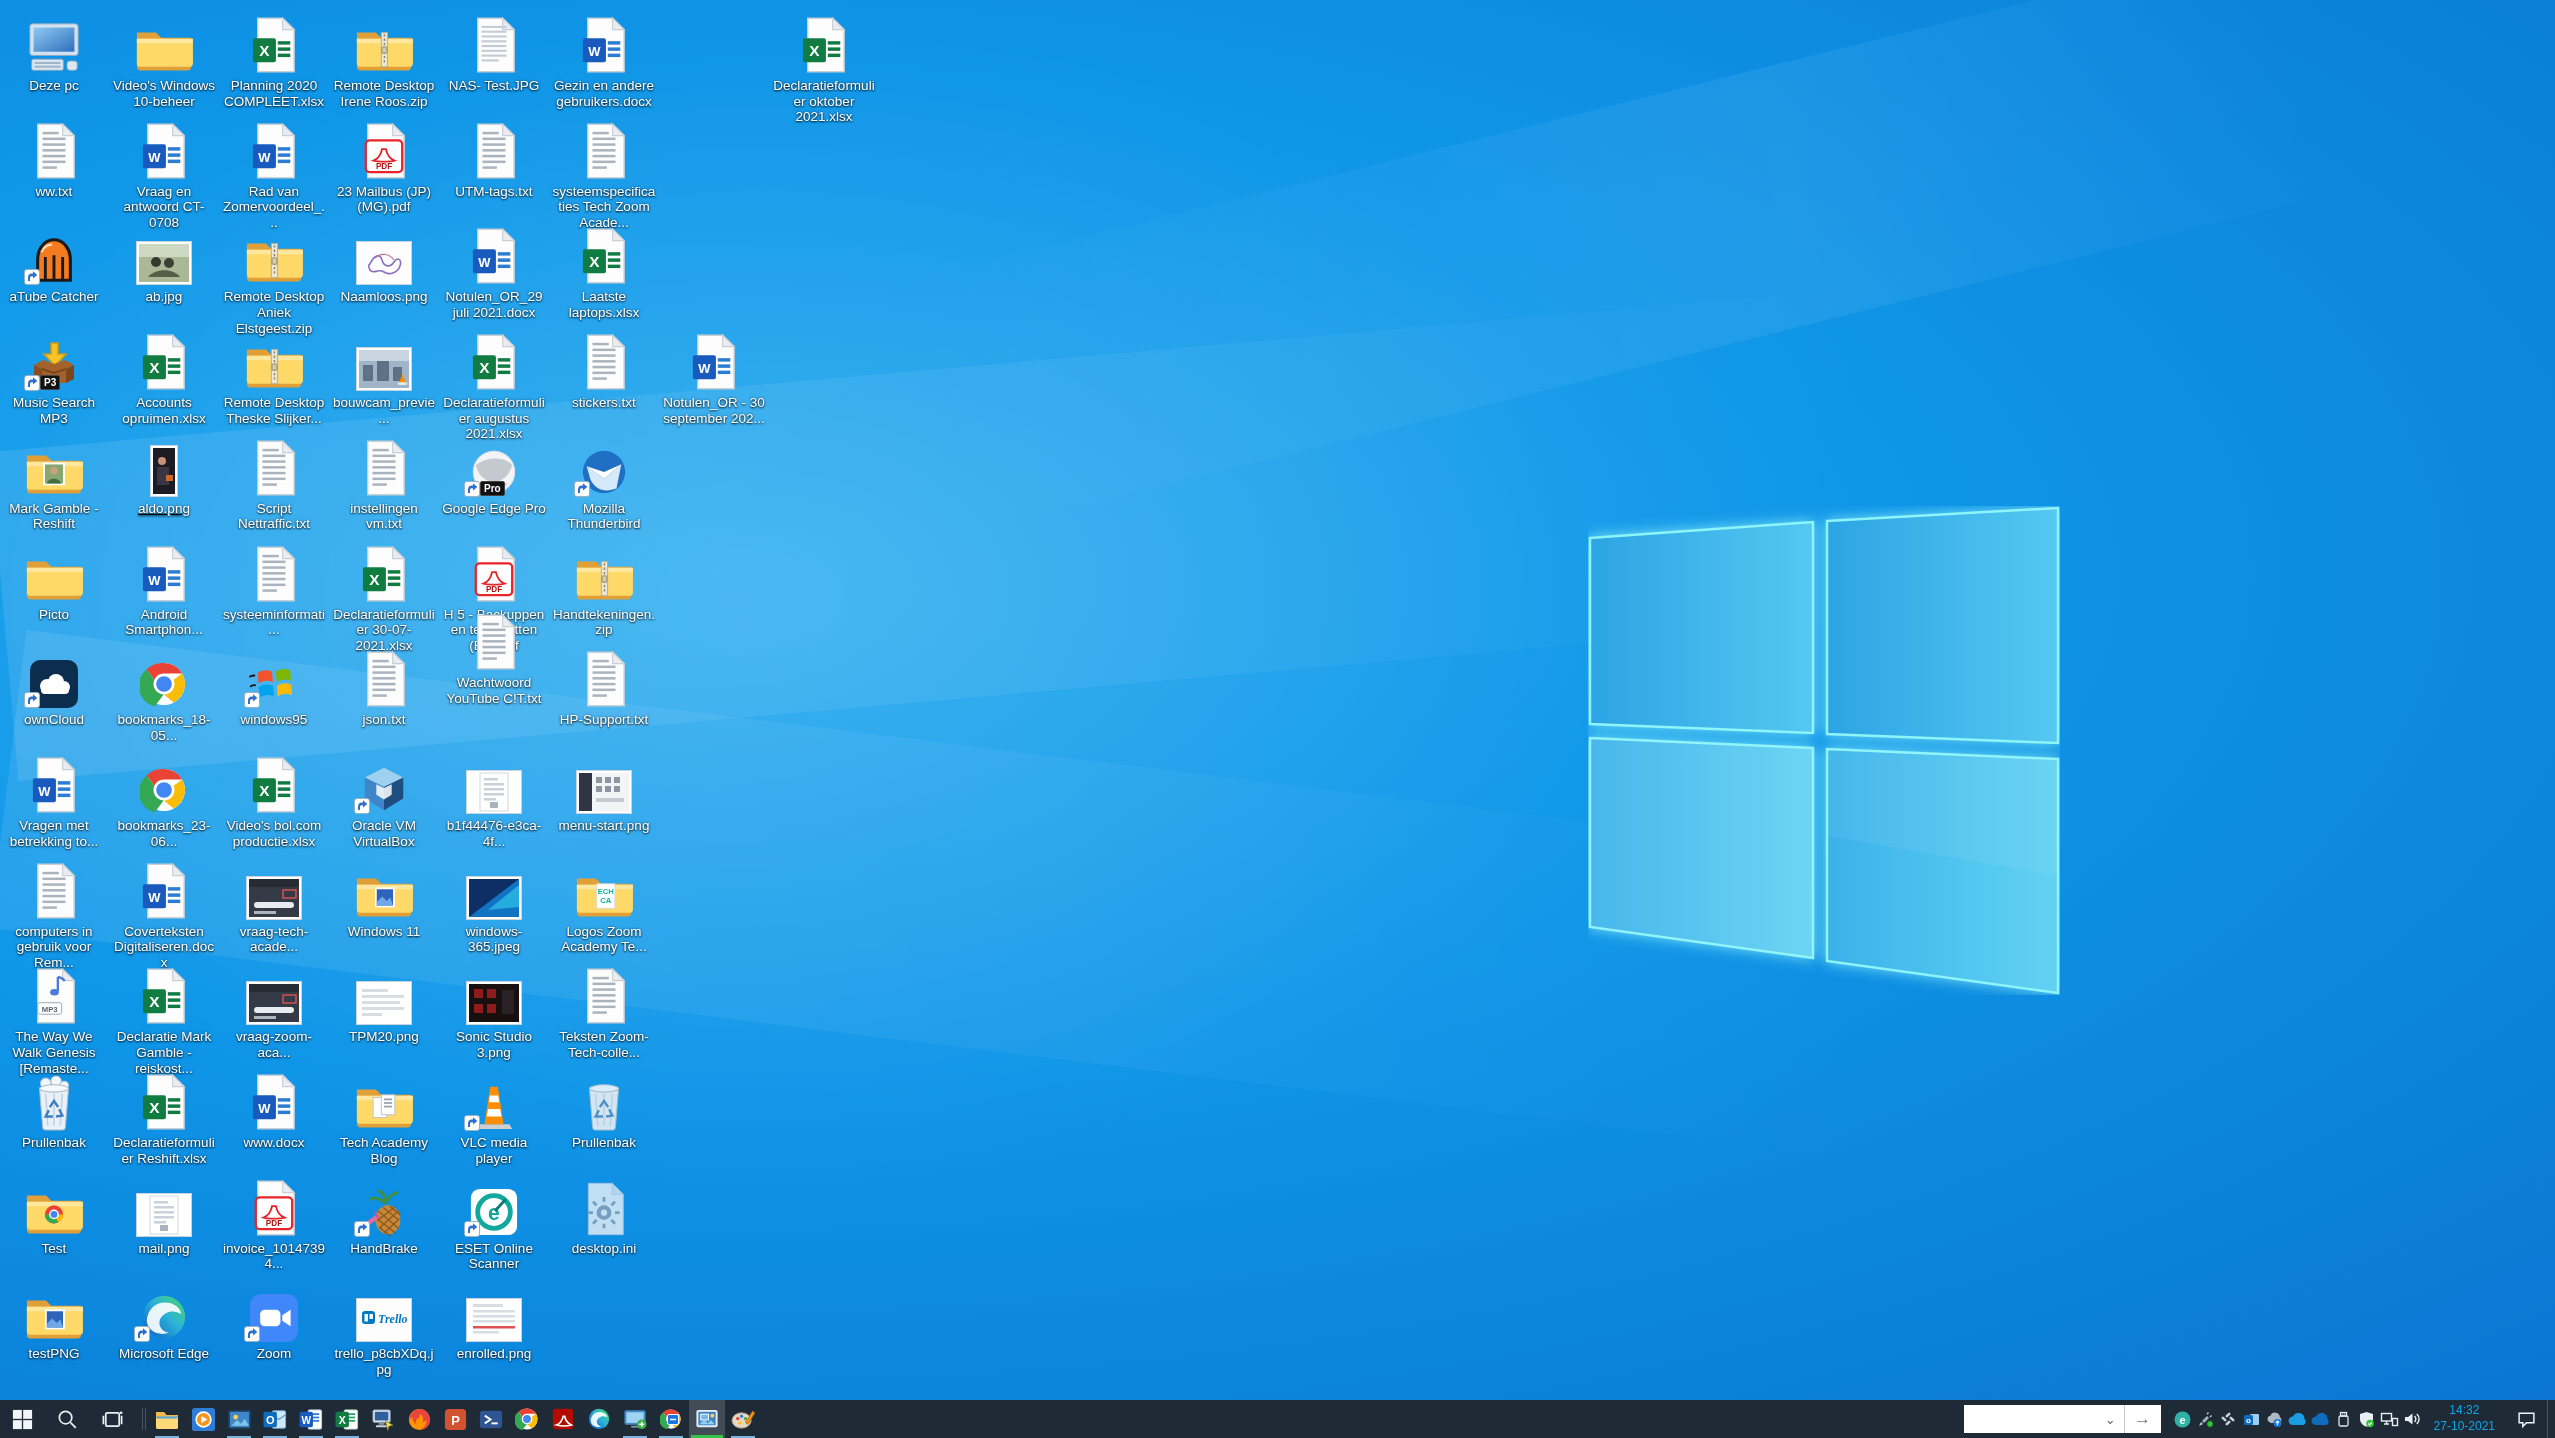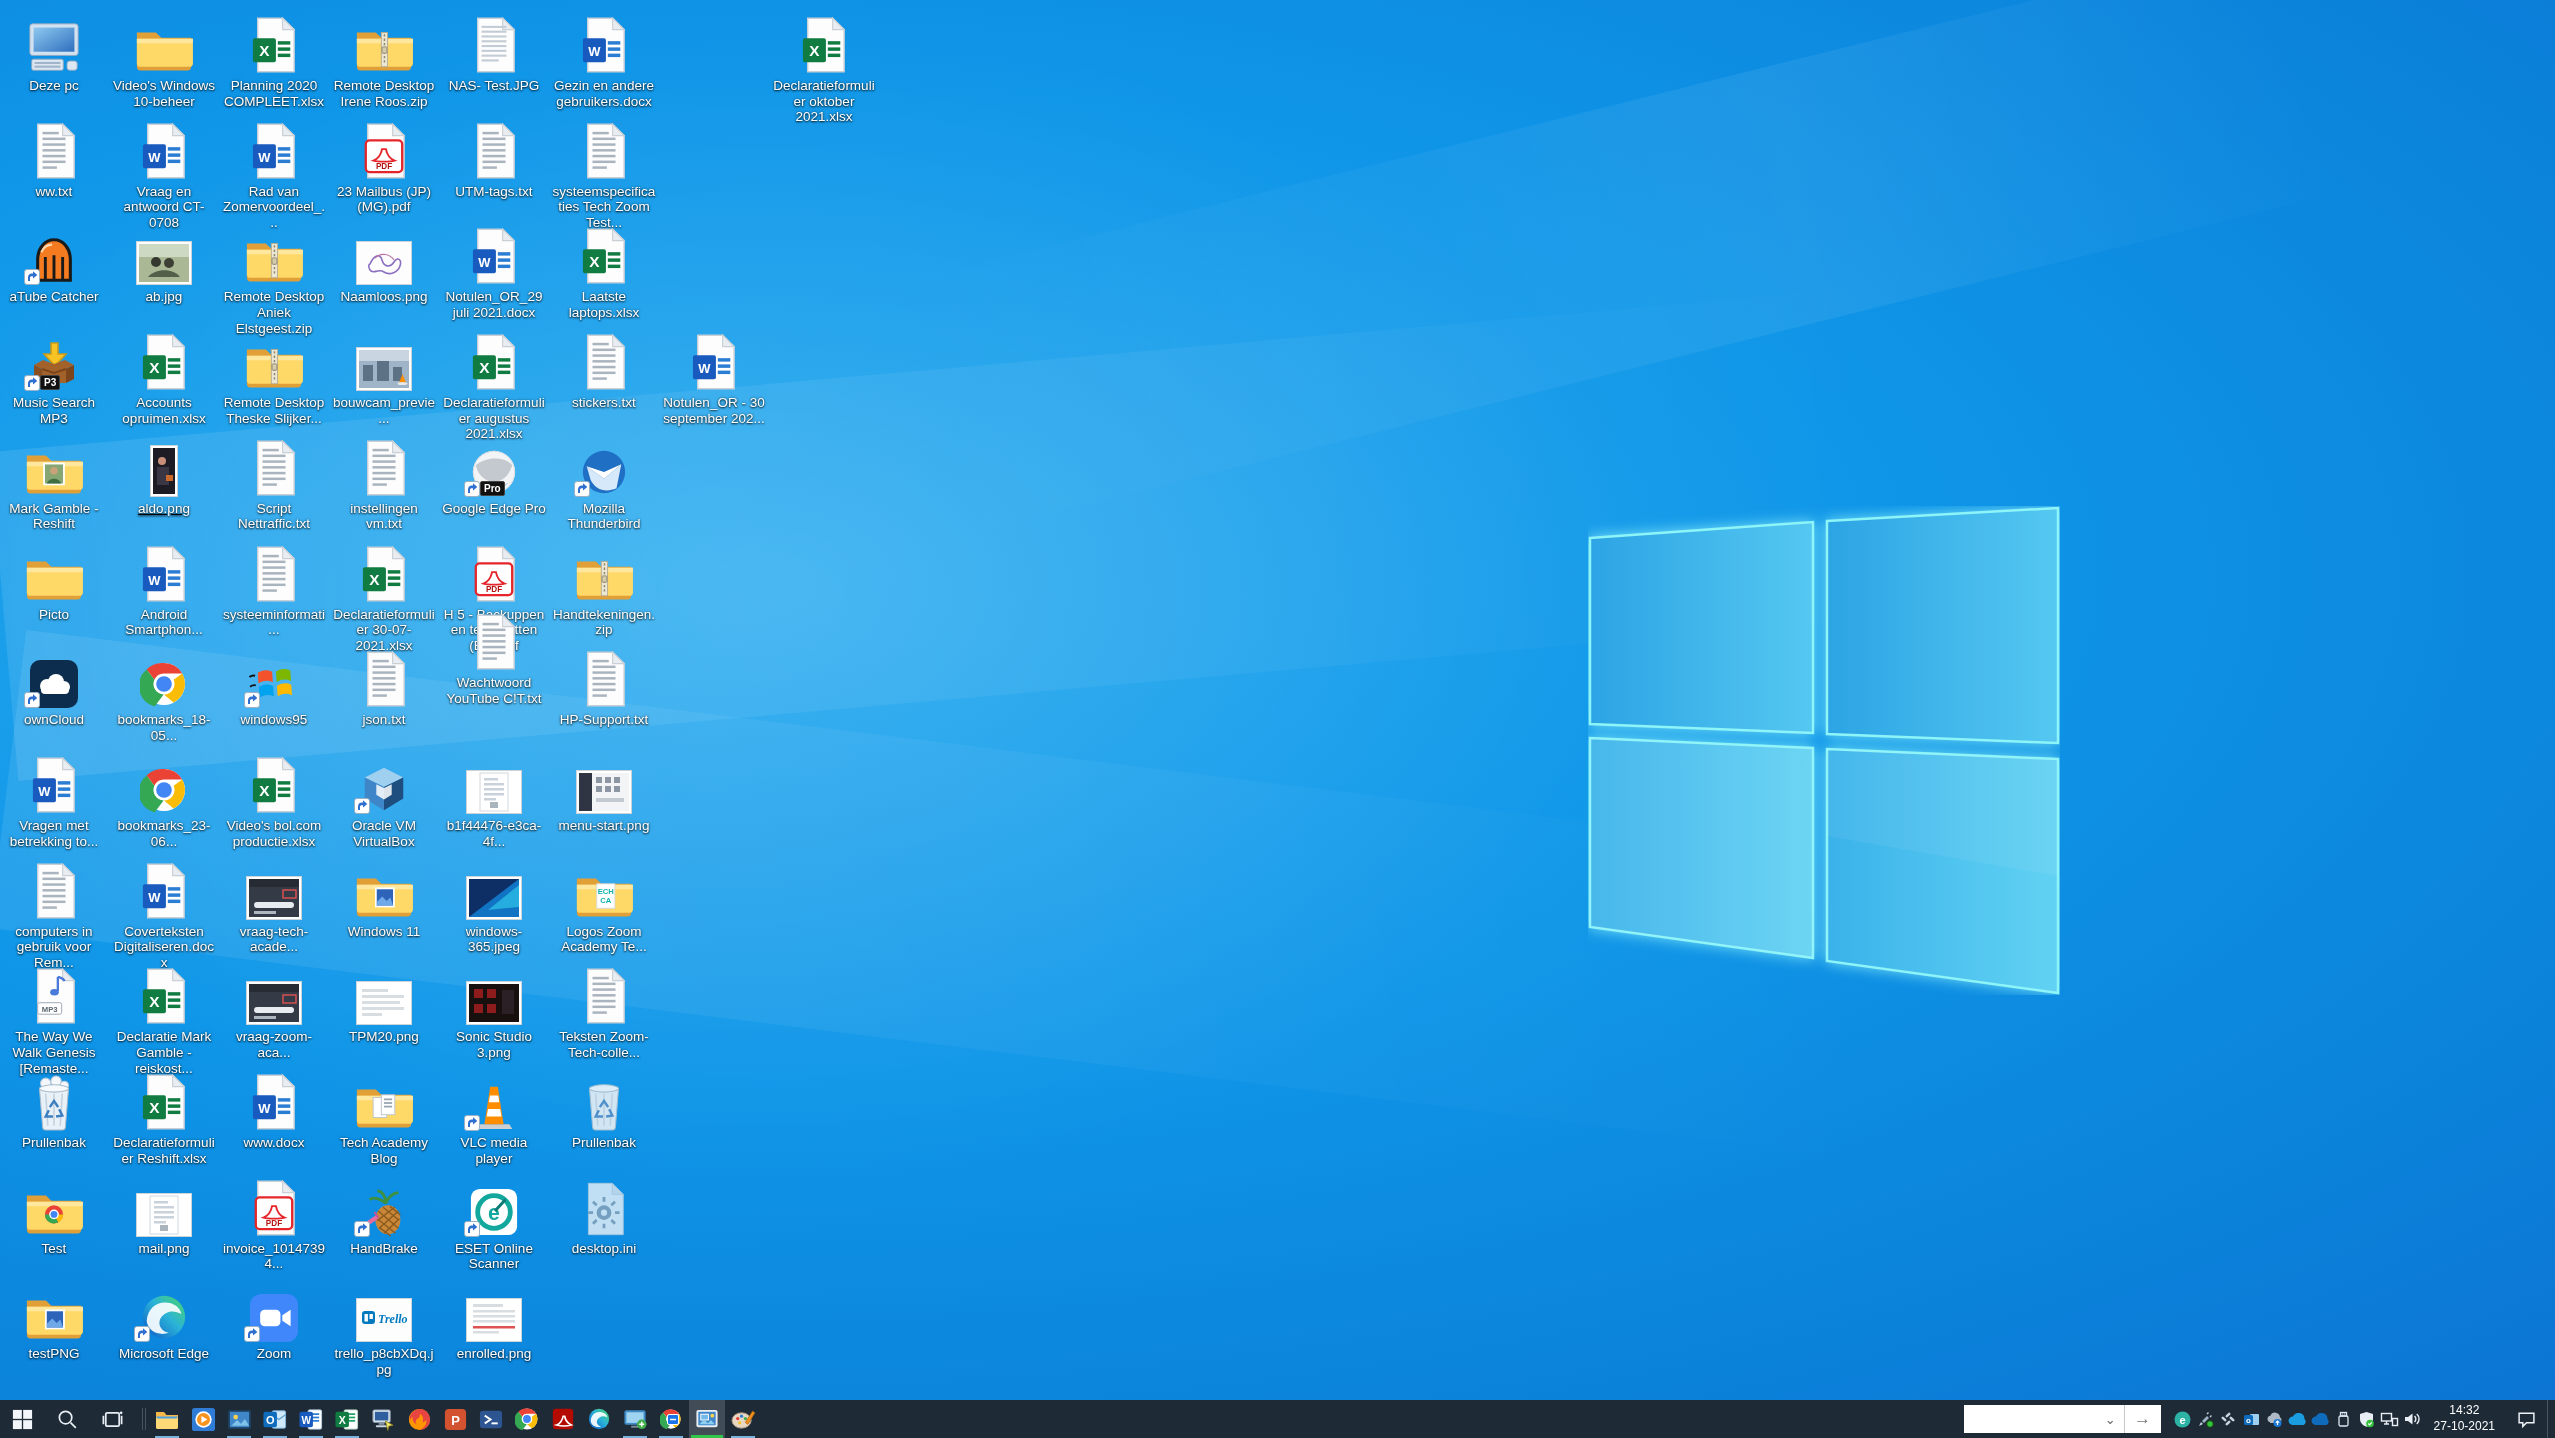--- a/index.html
+++ b/index.html
@@ -40,21 +40,21 @@
   .tb-underline{position:absolute;bottom:0;left:6px;right:6px;height:2.5px;background:#7ab4dd;}
   .tb-active{background:rgba(255,255,255,.16);}
   .tb-active .tb-underline{left:2px;right:2px;height:3px;background:#33c54a;}
   .tb-right{margin-left:auto;display:flex;align-items:center;flex:0 0 auto;}
   .addr{display:flex;align-items:stretch;height:28px;margin-right:10px;}
   .addr-input{width:160px;background:#fff;border:none;display:flex;align-items:center;justify-content:flex-end;}
   .addr-input .chev{color:#666;font-size:13px;padding-right:8px;}
   .addr-go{width:36px;background:#fff;border-left:1px solid #c8c8c8;display:flex;align-items:center;justify-content:center;color:#777;font-size:17px;}
   .tray{display:flex;align-items:center;}
   .tray-ic{width:23px;height:38px;display:flex;align-items:center;justify-content:center;flex:0 0 auto;}
-  .clock{color:#ffffff;font-size:12px;text-align:center;line-height:1.3;padding:0 10px;white-space:nowrap;}
+  .clock{color:#0ea5e9;font-size:12px;text-align:center;line-height:1.3;padding:0 10px;white-space:nowrap;}
   .action{width:42px;height:38px;display:flex;align-items:center;justify-content:center;}
   .showdesk{width:7px;height:38px;border-left:1px solid #46565f;}
 </style>
 </head>
 <body>
 
 <div class="beam beam1"></div>
 <div class="beam beam2"></div>
 <div class="beam beam3"></div>
 <svg id="winlogo" width="472" height="489" viewBox="0 0 472 489">
@@ -282,21 +282,21 @@
             <rect x="12" y="10" width="17" height="2.6"></rect>
             <rect x="12" y="16" width="24" height="2.6"></rect>
             <rect x="12" y="22" width="24" height="2.6"></rect>
             <rect x="12" y="28" width="24" height="2.6"></rect>
             <rect x="12" y="34" width="24" height="2.6"></rect>
             <rect x="12" y="40" width="24" height="2.6"></rect>
             <rect x="12" y="46" width="15" height="2.6"></rect>
           </g>
         </svg>
       </div>
-      <div class="dicon-label">systeemspecificaties Tech Zoom Test...</div>
+      <div class="dicon-label">systeemspecificaties Tech Zoom Acade...</div>
     </div>
     <div class="dicon" style="left: 2px; top: 223.4px;">
       <div class="dicon-img">
         <svg width="50" height="50" viewBox="0 0 52 52">
           <path d="M9 47V26C9 13 17 5 26 5s17 8 17 21v21z" fill="#f47b20" stroke="#1a1a1a" stroke-width="3.2"></path>
           <path d="M17 47V23M26 47V21M35 47V23" stroke="#1a1a1a" stroke-width="3" fill="none"></path>
           <path d="M13 18c2-5 6-8 11-8" stroke="#ffd9ad" stroke-width="2.4" fill="none"></path>
         </svg>
         <svg class="sc-badge" width="16" height="16" viewBox="0 0 16 16">
           <rect x=".5" y=".5" width="15" height="15" rx="2.5" fill="#fff" stroke="#9ab0c4"></rect>

